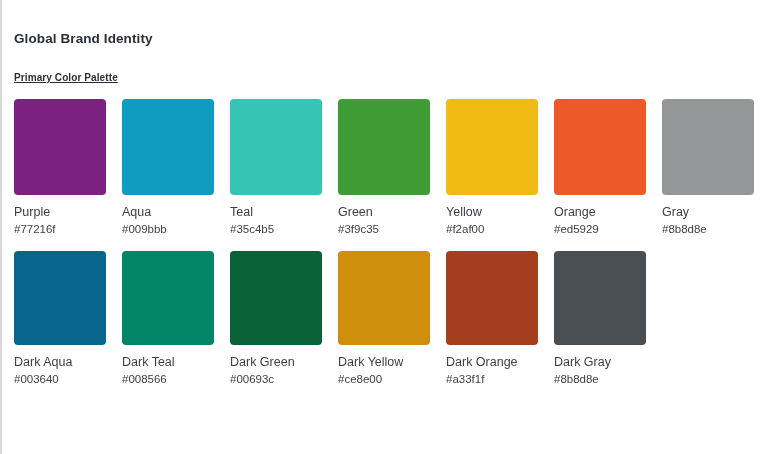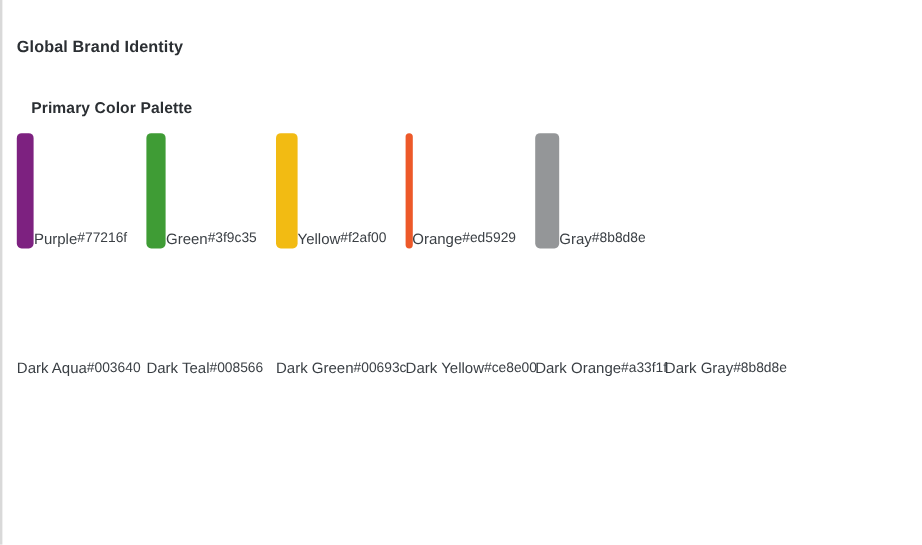--- a/index.html
+++ b/index.html
@@ -38,41 +38,42 @@
     color: #2b2f33;
     letter-spacing: 0.1px;
     margin: 0;
     padding-top: 31px;
     line-height: 16px;
   }
   .section {
     margin: 0;
   }
   .section-title {
-    font-size: 13px;
+    font-size: 10px;
     font-weight: bold;
     color: #2b2f33;
     letter-spacing: 0.1px;
     line-height: 14px;
-    margin: 12px;
+    margin: 0;
+    text-decoration: underline;
   }
   .section-primary .section-title { padding-top: 24px; }
   .section-dark .section-title { padding-top: 40px; }
 
   .swatch-row {
     display: flex;
     gap: 16px;
     margin-top: 14px;
   }
   .swatch-cell {
     width: 92px;
     flex: 0 0 92px;
     display: flex;
-    flex-direction: row;
-    align-items: flex-end;
+    flex-direction: column;
+    align-items: flex-start;
   }
   .swatch-chip {
     width: 92px;
     height: 96px;
     border-radius: 4px;
     box-sizing: border-box;
   }
   .section-dark .swatch-chip {
     height: 94px;
   }
@@ -105,21 +106,31 @@
   <div class="section section-primary">
     <h2 class="section-title">Primary Color Palette</h2>
     <div class="swatch-row">
 
       <div class="swatch-cell">
         <div class="swatch-chip" style="background-color: rgb(125, 33, 128);"></div>
         <div class="swatch-name">Purple</div>
         <div class="swatch-hex">#77216f</div>
       </div>
 
-
+      <div class="swatch-cell">
+        <div class="swatch-chip" style="background-color: rgb(15, 156, 192);"></div>
+        <div class="swatch-name">Aqua</div>
+        <div class="swatch-hex">#009bbb</div>
+      </div>
+
+      <div class="swatch-cell">
+        <div class="swatch-chip" style="background-color: rgb(53, 196, 181);"></div>
+        <div class="swatch-name">Teal</div>
+        <div class="swatch-hex">#35c4b5</div>
+      </div>
 
       <div class="swatch-cell">
         <div class="swatch-chip" style="background-color: rgb(63, 156, 53);"></div>
         <div class="swatch-name">Green</div>
         <div class="swatch-hex">#3f9c35</div>
       </div>
 
       <div class="swatch-cell">
         <div class="swatch-chip" style="background-color: rgb(242, 187, 19);"></div>
         <div class="swatch-name">Yellow</div>

